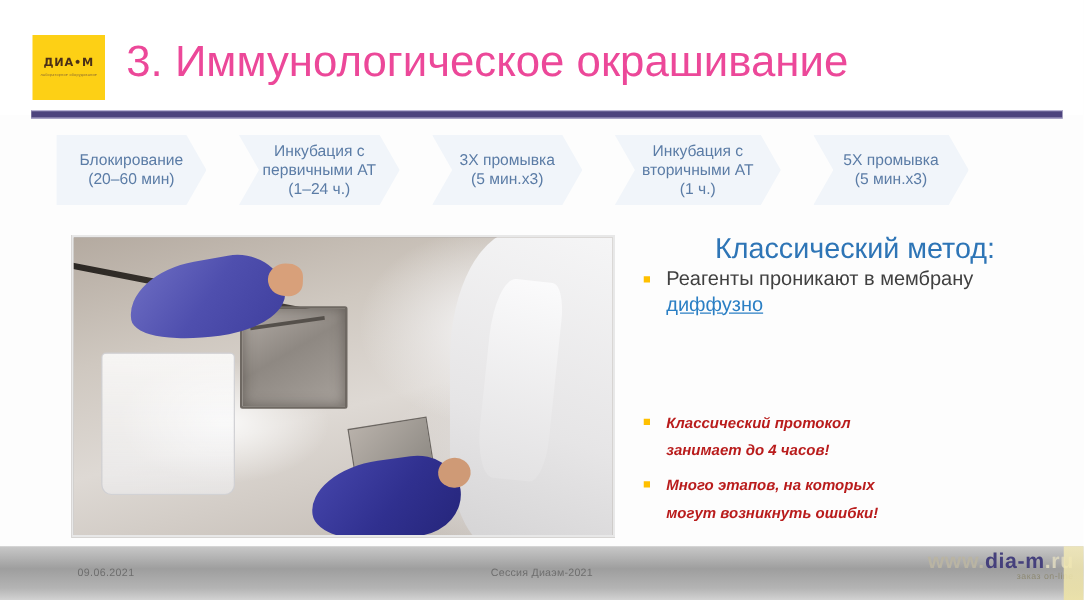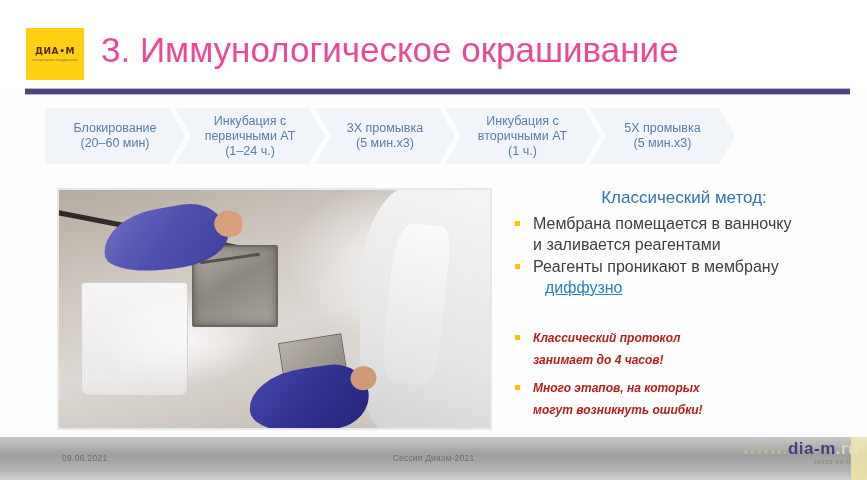--- a/index.html
+++ b/index.html
@@ -54,20 +54,21 @@
     background:#4d437e;
     border-top:1px solid #b9b3d4;
     border-bottom:1px solid #b9b3d4;
   }
 
   
   #process{
     position:absolute;left:45px;top:108px;
     width:730px;height:56px;
     display:flex;
+    gap:36px;
   }
   .chev{
     position:relative;
     height:56px;
     background:#f1f5fa;
     display:flex;align-items:center;justify-content:center;
     text-align:center;
     color:#5b7ca6;
     font-size:12.5px;
     line-height:15px;
@@ -168,21 +169,21 @@
     transform:rotate(6deg);
   }
 
   
   #right-col{
     position:absolute;left:505px;top:186px;width:358px;
   }
   #method-heading{
     text-align:center;
     color:#2e75b6;
-    font-size:17px;
+    font-size:23px;
     line-height:24px;
     margin:0 0 4px 0;
     font-family:"Liberation Sans","DejaVu Sans",sans-serif;
   }
   ul.bullets{
     list-style:none;margin:0;padding:0;
   }
   ul.bullets li{
     position:relative;
     padding-left:28px;
@@ -194,21 +195,21 @@
   }
   .b-text{
     display:block;
     color:#404040;
     font-size:16px;
     line-height:20.5px;
     font-family:"Liberation Sans","DejaVu Sans",sans-serif;
   }
   a.difuz{
     color:#2b7fc4;text-decoration:underline;
-    font-size:16px;line-height:20.5px;margin-left:12px;
+    font-size:16px;line-height:20.5px;
   }
 
   #emph-block{
     position:absolute;left:505px;top:327px;width:360px;
   }
   #emph-block ul{list-style:none;margin:0;padding:0;}
   #emph-block li{
     position:relative;padding-left:28px;margin-bottom:6px;
   }
   #emph-block li .mark{
@@ -332,25 +333,20 @@
       <div id="glove-b"></div>
     </div>
   </div>
 
   <div id="right-col">
 
     <div id="method-heading">Классический метод:</div>
 
     <ul class="bullets">
 
-      <li>
-        <span class="mark"></span>
-        <span class="b-text">Мембрана помещается в ванночку</span>
-        <span class="b-text">и заливается реагентами</span>
-      </li>
 
       <li>
         <span class="mark"></span>
         <span class="b-text">Реагенты проникают в мембрану</span>
         <a class="difuz" href="#">диффузно</a>
       </li>
     </ul>
   </div>
 
   <div id="emph-block">

